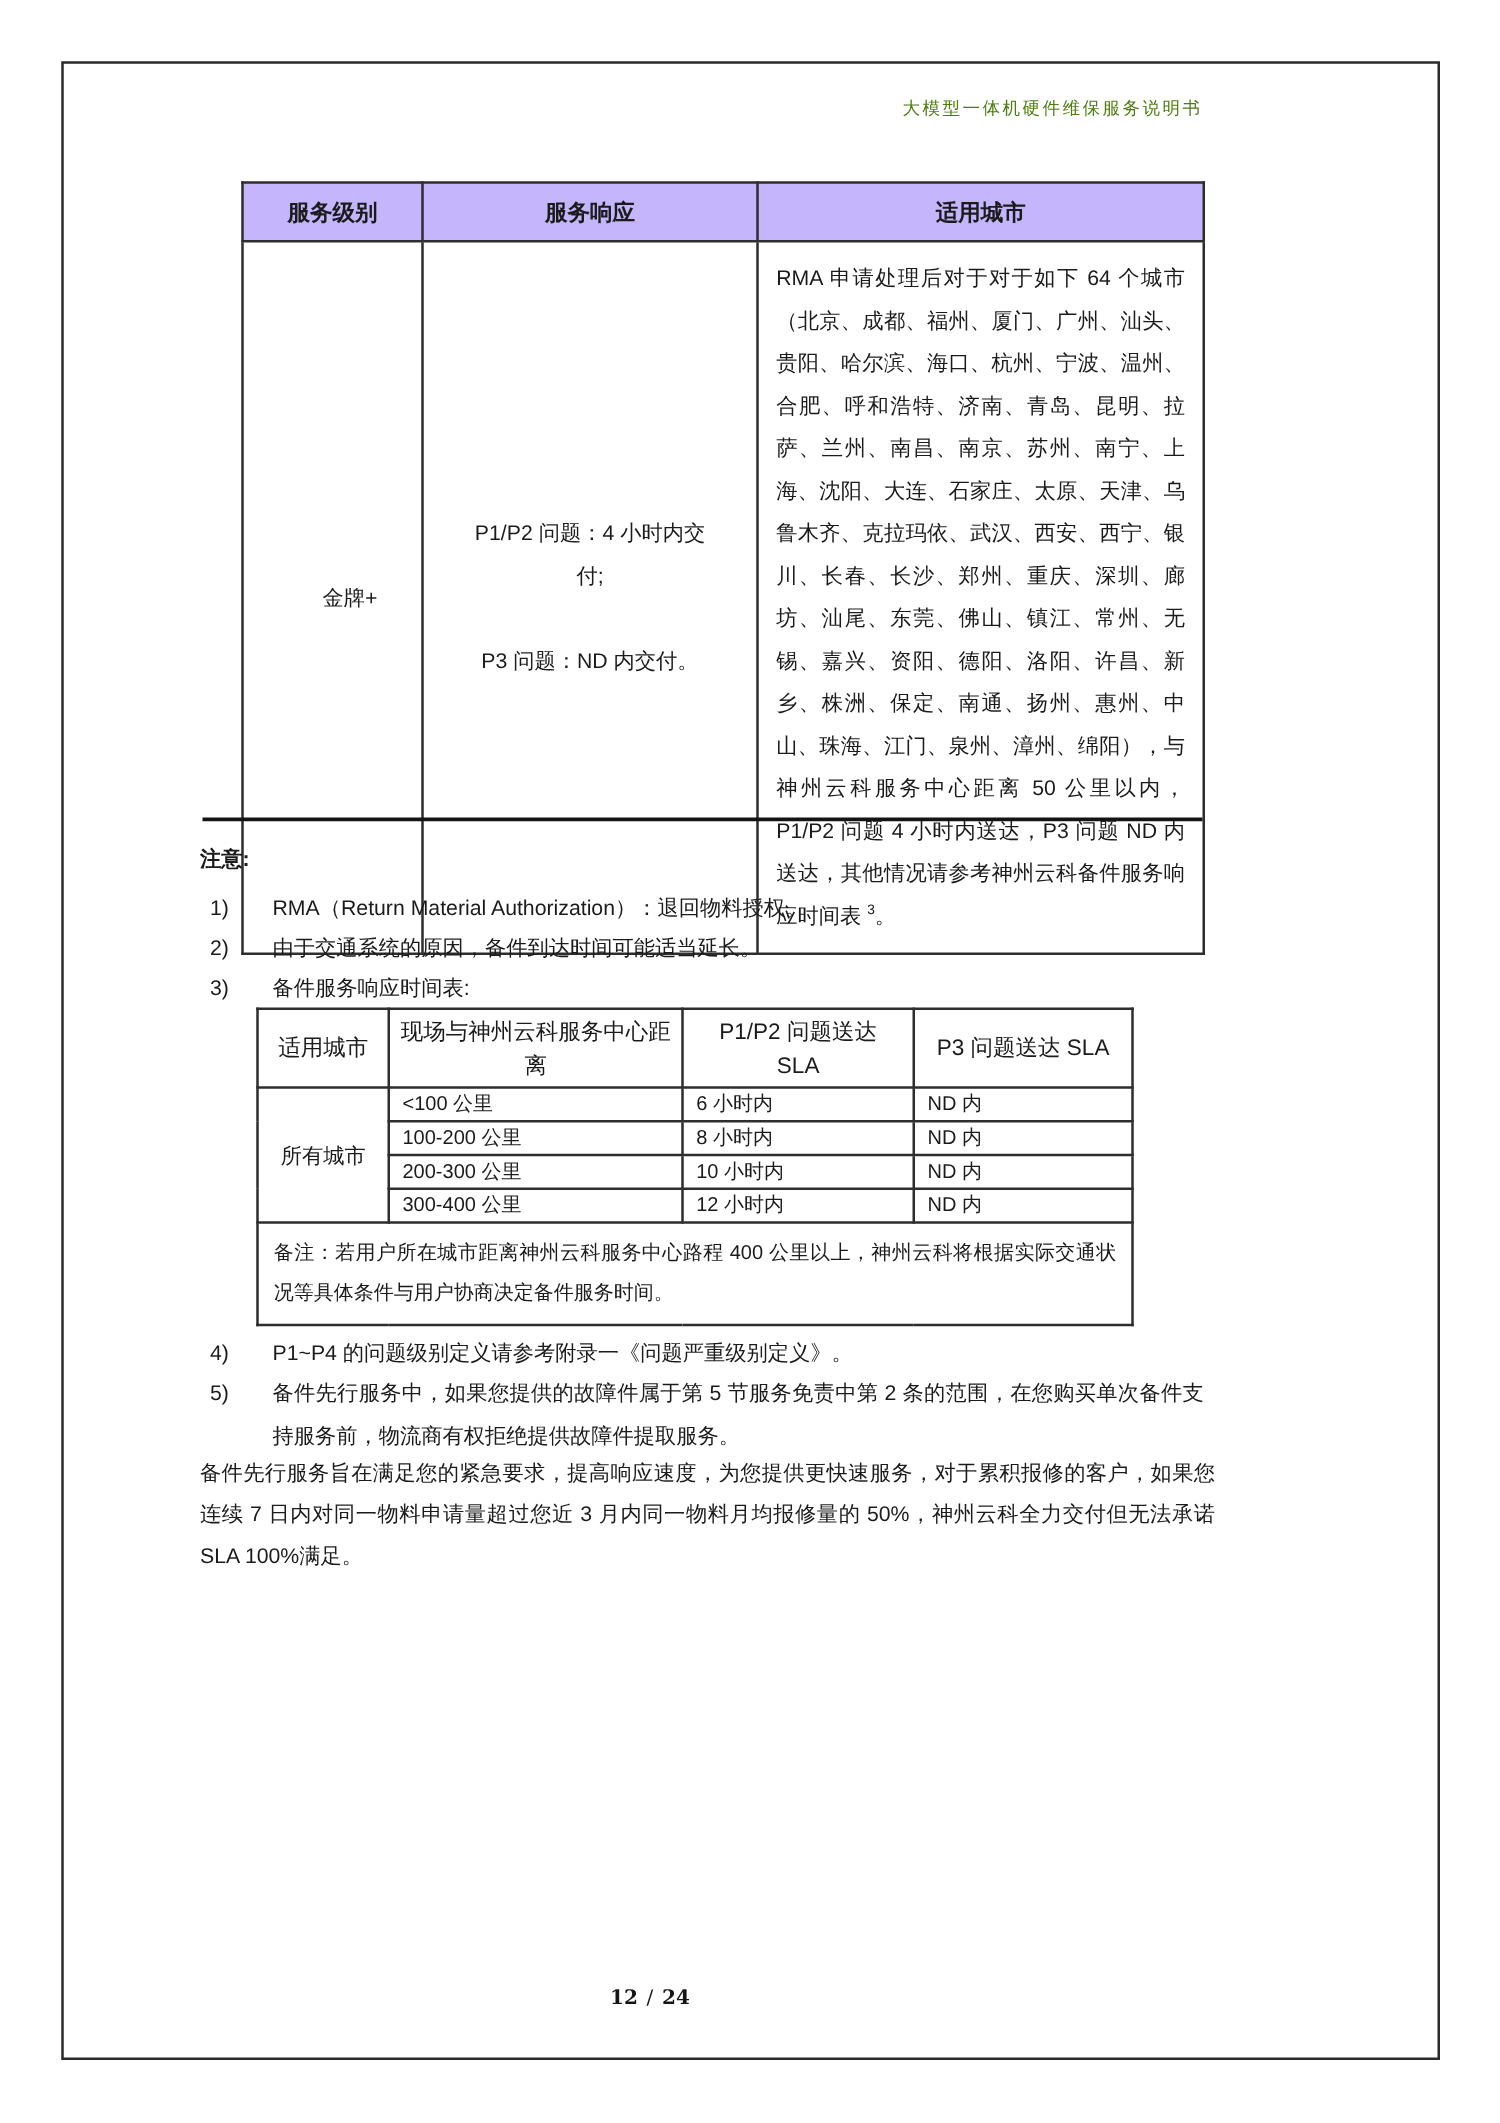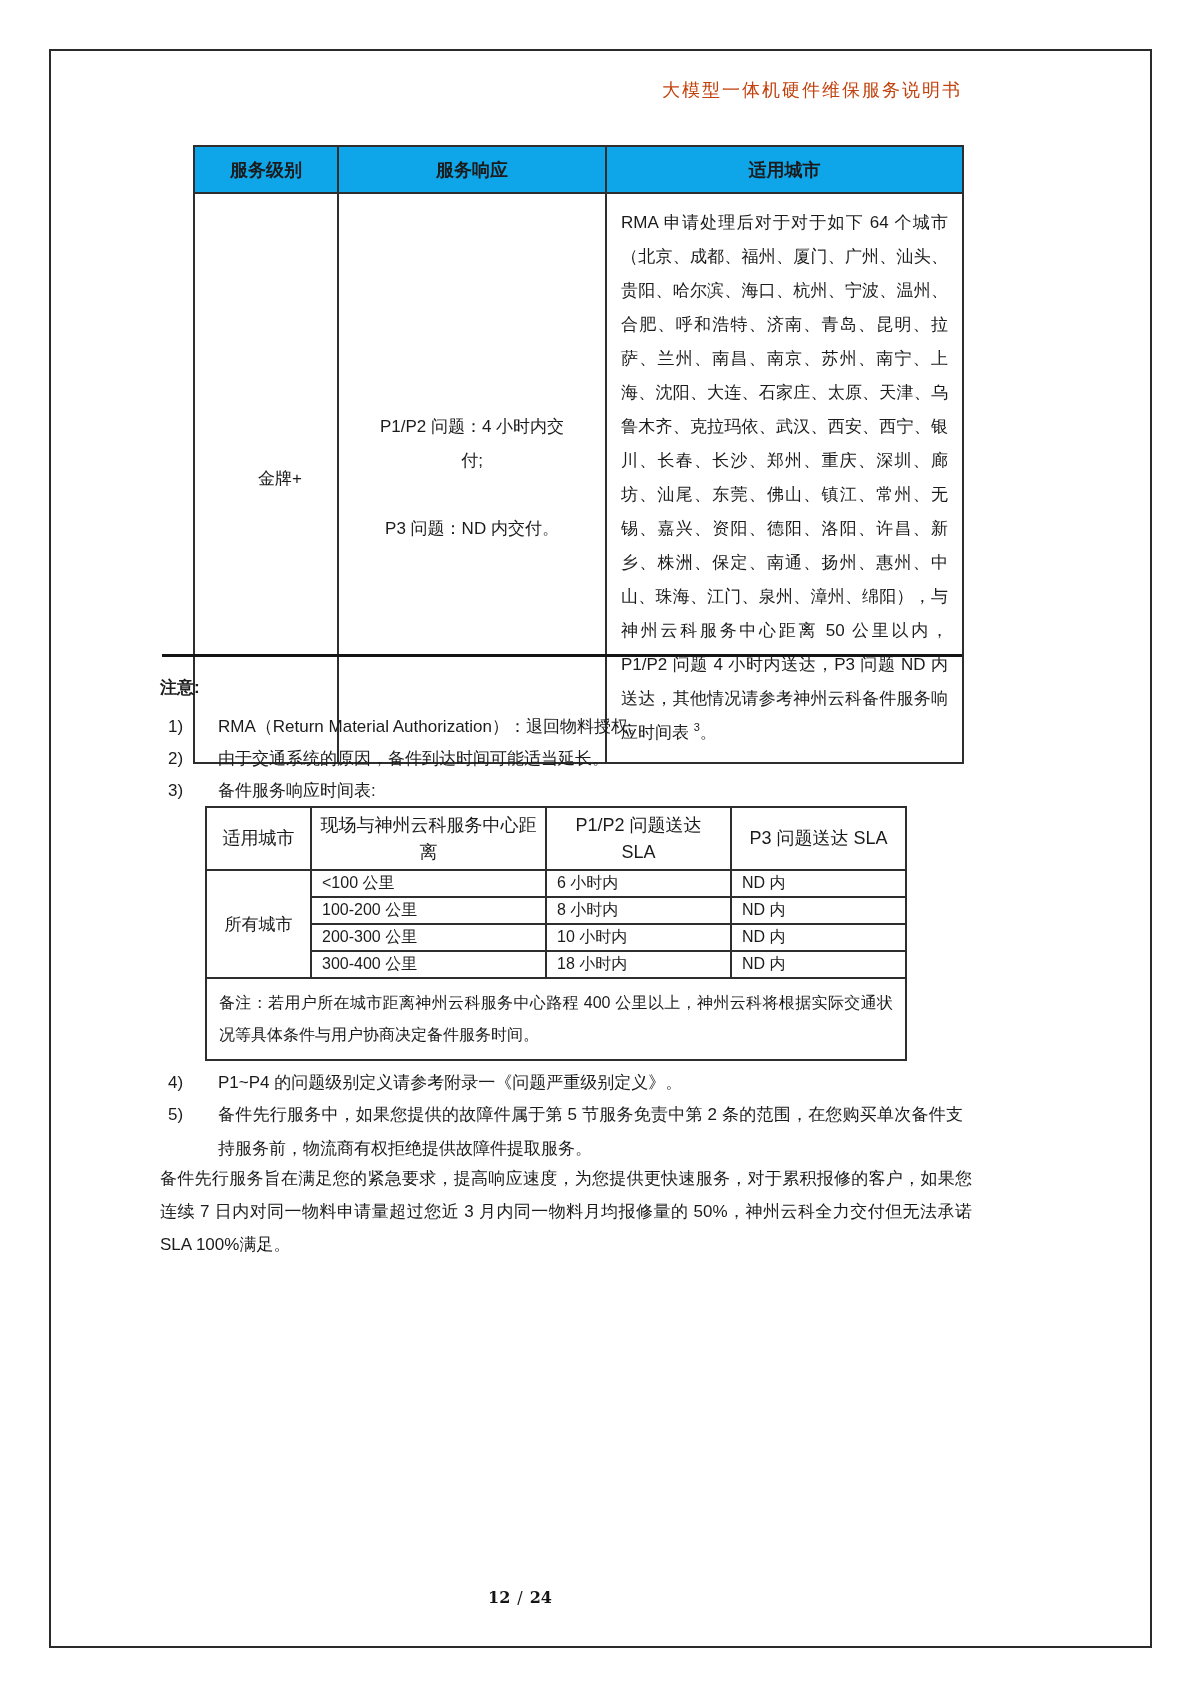--- a/index.html
+++ b/index.html
@@ -12,29 +12,29 @@
   .page { position:relative; width:1200px; height:1698px; background:#ffffff; overflow:hidden; }
 
   .frame {
     position:absolute; left:49px; top:49px; width:1103px; height:1599px;
     border:2px solid #2b2b2b;
   }
 
   .doc-header {
     position:absolute; top:78px; right:238px;
     font-family:Liberation Mono, monospace;
-    font-size:18px; letter-spacing:2px; color:#c2410c;
+    font-size:14px; letter-spacing:2px; color:#4d7c0f;
   }
 
   
   table { border-collapse:collapse; table-layout:fixed; }
   .t1 { position:absolute; left:193px; top:145px; width:769px; }
   .t1 th, .t1 td { border:2px solid #2e2e2e; }
   .t1 th {
-    background:#0ea5e9; font-size:18px; font-weight:bold;
+    background:#c4b5fd; font-size:18px; font-weight:bold;
     height:47px; text-align:center; vertical-align:middle;
   }
   .t1 tbody tr { height:441px; }
   .t1 td { font-size:17px; vertical-align:middle; }
   .t1 .c1 { text-align:center;padding-left:28px; }
   .t1 .c2 { text-align:center; padding:0 36px; line-height:34px; }
   .t1 .c2 p + p { margin-top:34px; }
   .t1 .c3 { vertical-align:top; padding:12px 14px; line-height:34px; text-align:justify;border-radius:15px; }
   sup { font-size:11px; vertical-align:super; line-height:0; }
 
@@ -149,21 +149,21 @@
         <td>8 小时内</td>
         <td>ND 内</td>
       </tr>
       <tr>
         <td>200-300 公里</td>
         <td>10 小时内</td>
         <td>ND 内</td>
       </tr>
       <tr>
         <td>300-400 公里</td>
-        <td>18 小时内</td>
+        <td>12 小时内</td>
         <td>ND 内</td>
       </tr>
       <tr>
         <td class="remark" colspan="4">备注：若用户所在城市距离神州云科服务中心路程 400 公里以上，神州云科将根据实际交通状况等具体条件与用户协商决定备件服务时间。</td>
       </tr>
     </tbody>
   </table>
 
   <div class="note-item ni4">
     <span class="num">4)</span>

